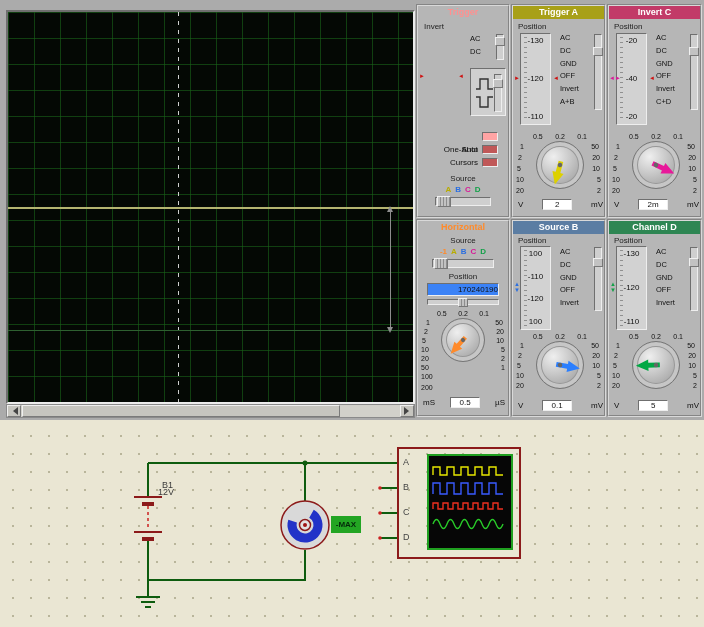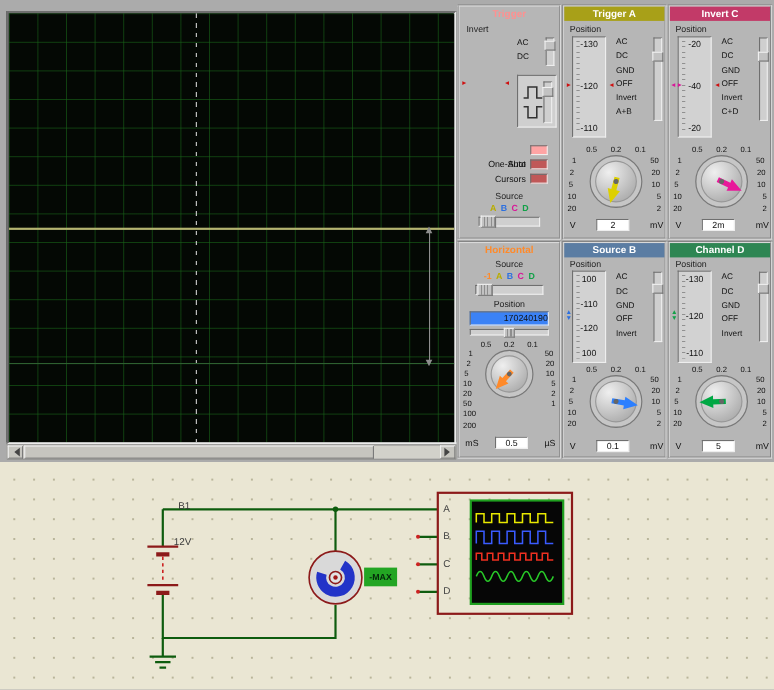--- a/index.html
+++ b/index.html
@@ -411,20 +411,20 @@
       <rect x="428" y="35" width="84" height="94" fill="#060606" stroke="#1f9f1f" stroke-width="2"></rect>
       <path class="wv" d="M433,55 v-8 h7 v8 h7 v-8 h7 v8 h7 v-8 h7 v8 h7 v-8 h7 v8 h7 v-8 h7 v8 h7" stroke="#e8e800"></path>
       <path class="wv" d="M433,74 v-11 h7 v11 h7 v-11 h7 v11 h7 v-11 h7 v11 h7 v-11 h7 v11 h7 v-11 h7 v11 h7" stroke="#3a5bff"></path>
       <path class="wv" d="M433,89 v-6 h5 v6 h5 v-6 h5 v6 h5 v-6 h5 v6 h5 v-6 h5 v6 h5 v-6 h5 v6 h5 v-6 h5 v6 h5 v-6 h5 v6 h5" stroke="#ee3020"></path>
       <path class="wv" d="M433,104 q3.5,-9 7,0 t7,0 t7,0 t7,0 t7,0 t7,0 t7,0 t7,0 t7,0 t7,0" stroke="#28c828"></path>
       <circle cx="380" cy="68" r="1.8" fill="#cc2222" stroke="none"></circle>
       <circle cx="380" cy="93" r="1.8" fill="#cc2222" stroke="none"></circle>
       <circle cx="380" cy="118" r="1.8" fill="#cc2222" stroke="none"></circle>
     </g>
   </svg>
-  <div class="schem-lbl" style="left:162px;top:35px">B1</div>
+  <div class="schem-lbl" style="left:162px;top:60px">B1</div>
   <div class="schem-lbl" style="left:158px;top:67px">12V</div>
   <div id="maxbadge">-MAX</div>
   <div class="pinlbl" style="left:403px;top:37px">A</div>
   <div class="pinlbl" style="left:403px;top:62px">B</div>
   <div class="pinlbl" style="left:403px;top:87px">C</div>
   <div class="pinlbl" style="left:403px;top:112px">D</div>
 </div>
 
 </body></html>

